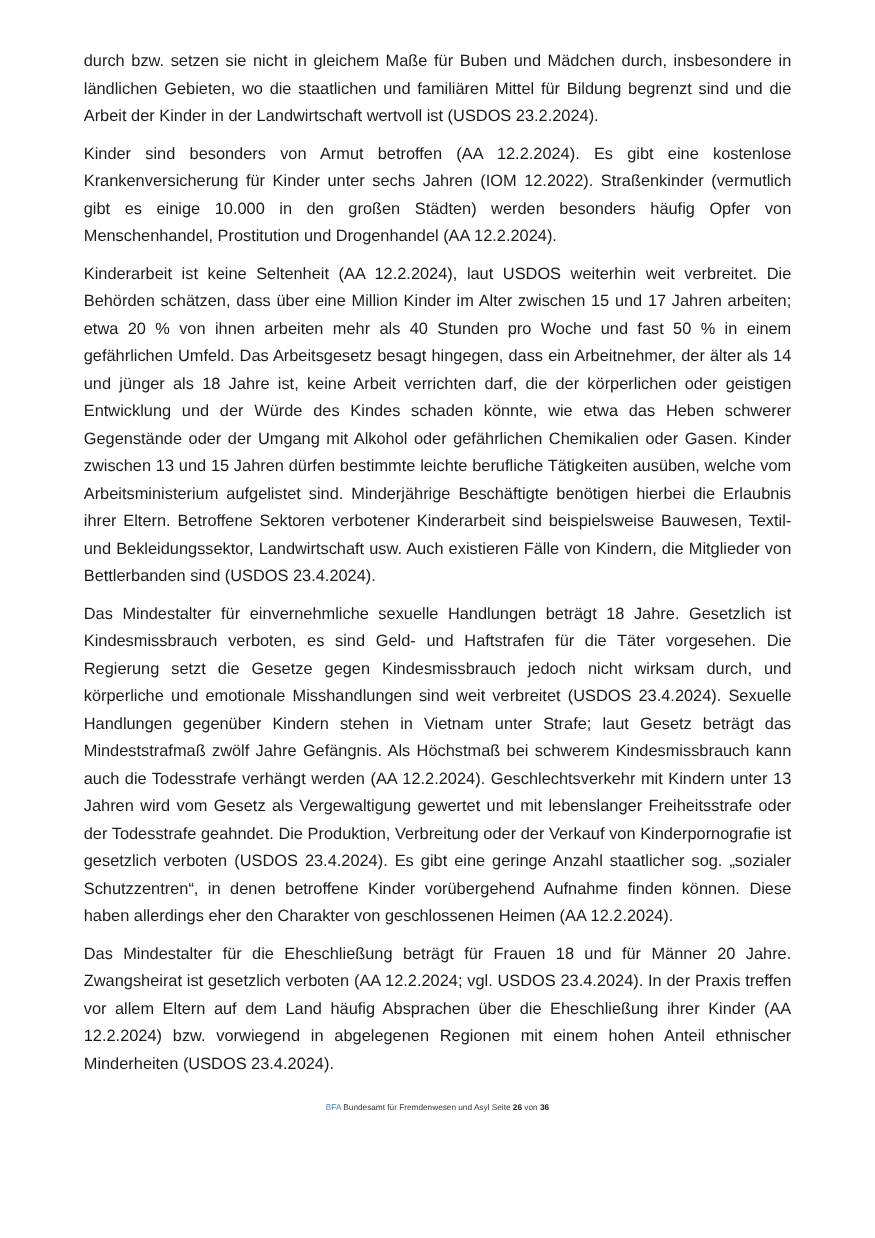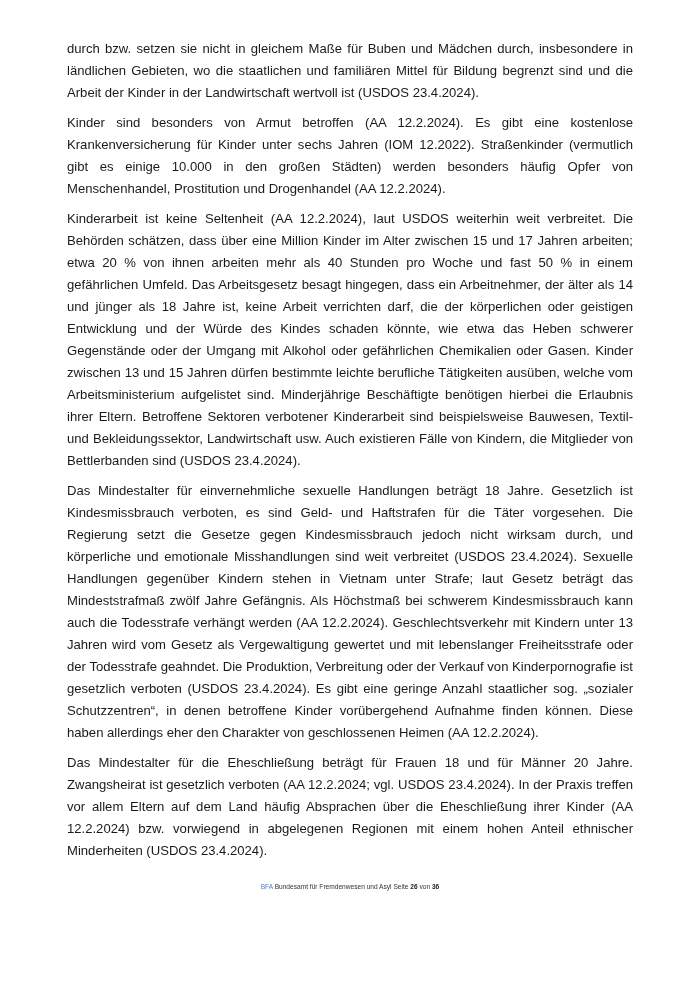--- a/index.html
+++ b/index.html
@@ -20,21 +20,21 @@
     font-size: 6.6px;
     color: #333;
   }
   .footer .brand { color: #4a7fc1; }
   .footer b { font-weight: bold; color: #222; }
 </style>
 </head>
 <body>
 
 <div class="page">
-  <p class="para">durch bzw. setzen sie nicht in gleichem Maße für Buben und Mädchen durch, insbesondere in ländlichen Gebieten, wo die staatlichen und familiären Mittel für Bildung begrenzt sind und die Arbeit der Kinder in der Landwirtschaft wertvoll ist (USDOS 23.4.2024).</p>
+  <p class="para">durch bzw. setzen sie nicht in gleichem Maße für Buben und Mädchen durch, insbesondere in ländlichen Gebieten, wo die staatlichen und familiären Mittel für Bildung begrenzt sind und die Arbeit der Kinder in der Landwirtschaft wertvoll ist (USDOS 23.2.2024).</p>
   <p class="para">Kinder sind besonders von Armut betroffen (AA 12.2.2024). Es gibt eine kostenlose Krankenversicherung für Kinder unter sechs Jahren (IOM 12.2022). Straßenkinder (vermutlich gibt es einige 10.000 in den großen Städten) werden besonders häufig Opfer von Menschenhandel, Prostitution und Drogenhandel (AA 12.2.2024).</p>
   <p class="para">Kinderarbeit ist keine Seltenheit (AA 12.2.2024), laut USDOS weiterhin weit verbreitet. Die Behörden schätzen, dass über eine Million Kinder im Alter zwischen 15 und 17 Jahren arbeiten; etwa 20 % von ihnen arbeiten mehr als 40 Stunden pro Woche und fast 50 % in einem gefährlichen Umfeld. Das Arbeitsgesetz besagt hingegen, dass ein Arbeitnehmer, der älter als 14 und jünger als 18 Jahre ist, keine Arbeit verrichten darf, die der körperlichen oder geistigen Entwicklung und der Würde des Kindes schaden könnte, wie etwa das Heben schwerer Gegenstände oder der Umgang mit Alkohol oder gefährlichen Chemikalien oder Gasen. Kinder zwischen 13 und 15 Jahren dürfen bestimmte leichte berufliche Tätigkeiten ausüben, welche vom Arbeitsministerium aufgelistet sind. Minderjährige Beschäftigte benötigen hierbei die Erlaubnis ihrer Eltern. Betroffene Sektoren verbotener Kinderarbeit sind beispielsweise Bauwesen, Textil- und Bekleidungssektor, Landwirtschaft usw. Auch existieren Fälle von Kindern, die Mitglieder von Bettlerbanden sind (USDOS 23.4.2024).</p>
   <p class="para">Das Mindestalter für einvernehmliche sexuelle Handlungen beträgt 18 Jahre. Gesetzlich ist Kindesmissbrauch verboten, es sind Geld- und Haftstrafen für die Täter vorgesehen. Die Regierung setzt die Gesetze gegen Kindesmissbrauch jedoch nicht wirksam durch, und körperliche und emotionale Misshandlungen sind weit verbreitet (USDOS 23.4.2024). Sexuelle Handlungen gegenüber Kindern stehen in Vietnam unter Strafe; laut Gesetz beträgt das Mindeststrafmaß zwölf Jahre Gefängnis. Als Höchstmaß bei schwerem Kindesmissbrauch kann auch die Todesstrafe verhängt werden (AA 12.2.2024). Geschlechtsverkehr mit Kindern unter 13 Jahren wird vom Gesetz als Vergewaltigung gewertet und mit lebenslanger Freiheitsstrafe oder der Todesstrafe geahndet. Die Produktion, Verbreitung oder der Verkauf von Kinderpornografie ist gesetzlich verboten (USDOS 23.4.2024). Es gibt eine geringe Anzahl staatlicher sog. „sozialer Schutzzentren“, in denen betroffene Kinder vorübergehend Aufnahme finden können. Diese haben allerdings eher den Charakter von geschlossenen Heimen (AA 12.2.2024).</p>
   <p class="para">Das Mindestalter für die Eheschließung beträgt für Frauen 18 und für Männer 20 Jahre. Zwangsheirat ist gesetzlich verboten (AA 12.2.2024; vgl. USDOS 23.4.2024). In der Praxis treffen vor allem Eltern auf dem Land häufig Absprachen über die Eheschließung ihrer Kinder (AA 12.2.2024) bzw. vorwiegend in abgelegenen Regionen mit einem hohen Anteil ethnischer Minderheiten (USDOS 23.4.2024).</p>
 </div>
 
 <div class="footer">
   <span class="brand">BFA</span>
   <span>Bundesamt für Fremdenwesen und Asyl</span>
   <span>Seite</span>

